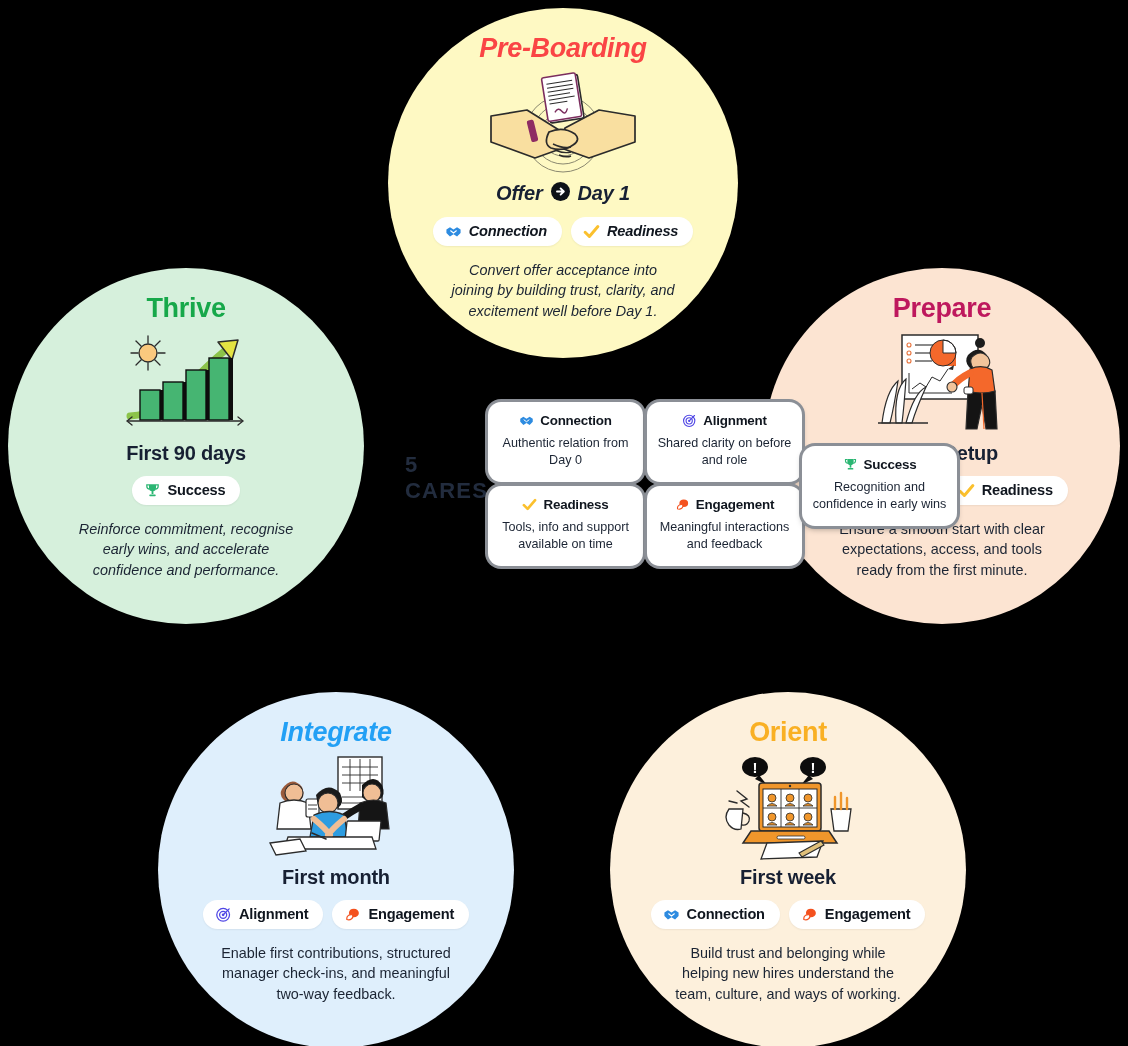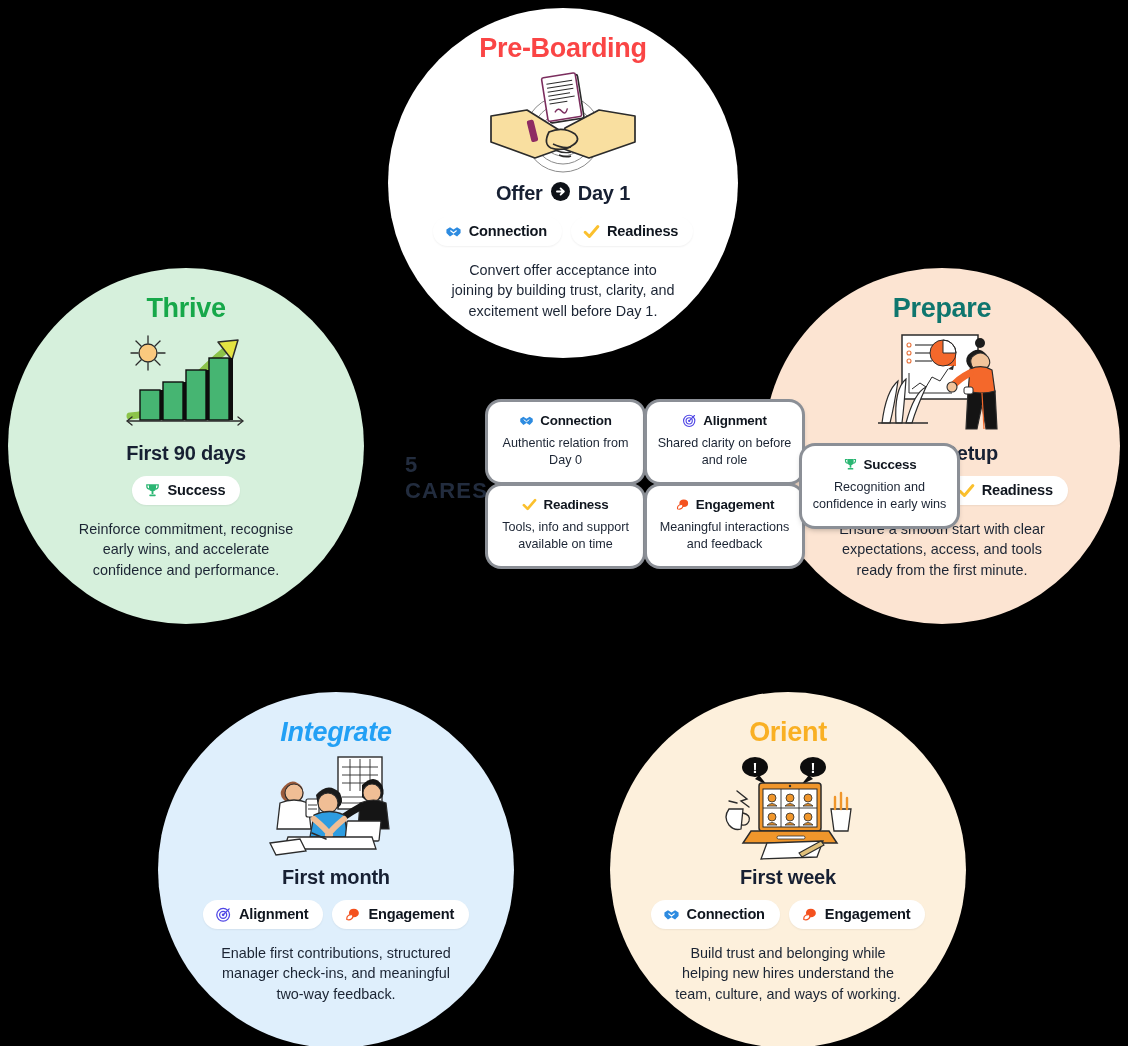--- a/index.html
+++ b/index.html
@@ -66,34 +66,34 @@
     font-size: 14.6px;
     font-weight: 700;
     color: #10161f;
     white-space: nowrap;
     letter-spacing: -0.2px;
     box-shadow: 0 1px 2px rgba(0,0,0,.06);
   }
   .pill .ico { width: 17px; height: 17px; flex: 0 0 17px; display:block; }
 
   
-  #circle-preboarding { left: 388px;  top: 8px;    width: 350px; height: 350px; background: #ffffff; }
+  #circle-preboarding { left: 388px;  top: 8px;    width: 350px; height: 350px; background: #fef9c3; font-style: italic; }
   #circle-thrive      { left: 8px;    top: 268px;  width: 356px; height: 356px; background: #D6F0DC; }
   #circle-prepare     { left: 764px;  top: 268px;  width: 356px; height: 356px; background: #FCE4D2; }
   #circle-integrate   { left: 158px;  top: 692px;  width: 356px; height: 356px; background: #DFEFFC; }
   #circle-orient      { left: 610px;  top: 692px;  width: 356px; height: 356px; background: #FDF0DC; }
 
   #circle-preboarding .c-title { color: #FA4545; }
   #circle-thrive      .c-title { color: #17A84A; }
-  #circle-prepare     .c-title { color: #0f766e; }
+  #circle-prepare     .c-title { color: #be185d; }
   #circle-integrate   .c-title { color: #22A0F5; font-style: italic; }
   #circle-orient      .c-title { color: #F9B024; }
 
   #circle-preboarding .c-desc { width: 232px; }
-  #circle-thrive .c-desc      { width: 216px; }
+  #circle-thrive .c-desc      { width: 216px; font-style: italic; }
   #circle-prepare .c-desc     { width: 234px; }
   #circle-integrate .c-desc   { width: 234px; }
   #circle-orient .c-desc      { width: 236px; }
 
   
   #center-cluster {
     position: absolute;
     left: 405px; top: 402px;
     width: 320px;
     display: flex; flex-direction: row; align-items: center;

